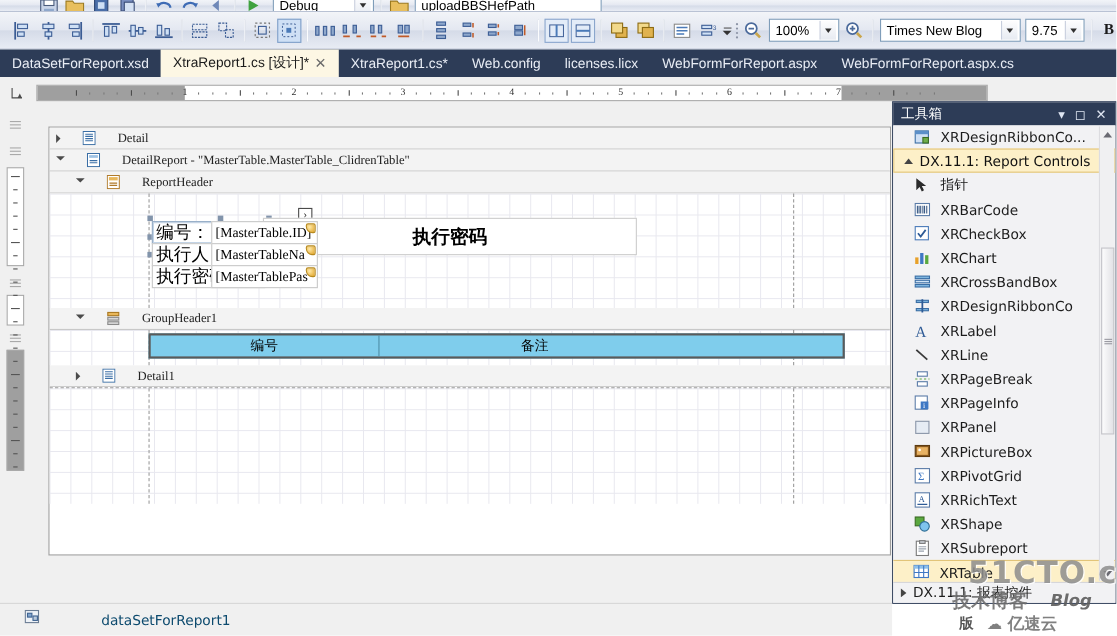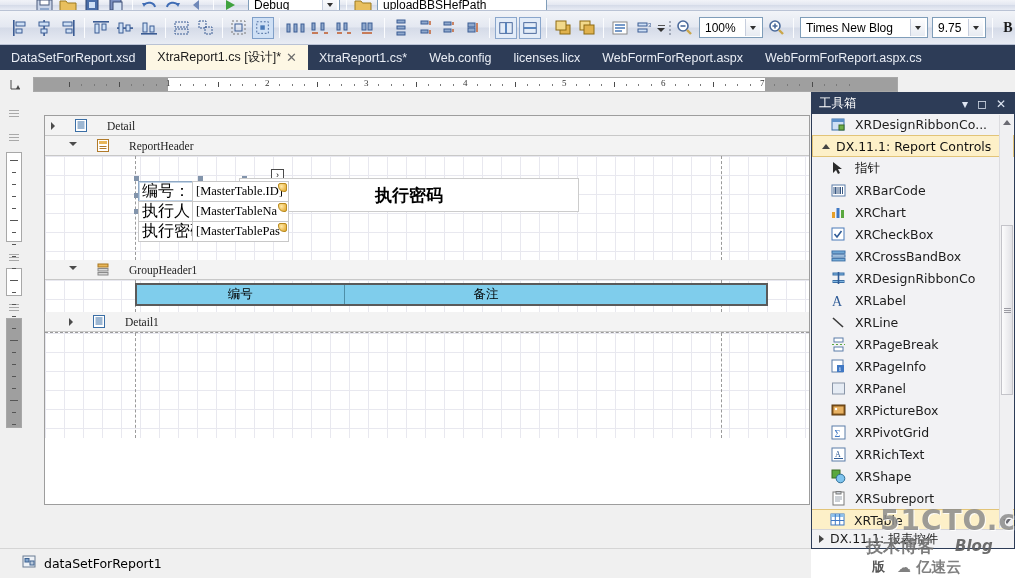--- a/index.html
+++ b/index.html
@@ -231,21 +231,21 @@
   }
   .tbx-scroll .thumb i { display:block;width:7px;height:1px;background:#9a9aa2;margin:1px 0;}
   .arrow-up { width:0;height:0;border-left:4px solid transparent;border-right:4px solid transparent;border-bottom:5px solid #6a6a72; }
 
   
   .bottombar {
     position:absolute; left:0; top:548px; width:811px; height:30px;
     background:#f0f0f0; border-top:1px solid #d5d5d5;
     display:flex; align-items:center; gap:7px; padding-left:22px;
   }
-  .bottombar .lbl { font-size:12.5px; color:#000000; font-family:"DejaVu Sans",sans-serif; }
+  .bottombar .lbl { font-size:12.5px; color:#0c4a6e; font-family:"DejaVu Sans",sans-serif;margin-left:48px; }
 
   
   .wm { position:absolute; pointer-events:none; font-weight:bold; }
   .wm1 {
     left:880px; top:504px; font-size:28px; letter-spacing:1px;
     color:#8d8d8d; opacity:.85; font-family:"DejaVu Sans",sans-serif;
     text-shadow: 1px 1px 0 #fff;
   }
   .wm2 {
     left:866px; top:535px; font-size:17px; color:#6e6e6e; opacity:.9;
@@ -704,20 +704,31 @@
         <span class="tri"></span>
         <span class="bicon">
           <svg width="12" height="13" viewBox="0 0 12 13">
               <rect x="0.5" y="0.5" width="11" height="12" fill="#fff" stroke="#3a6ea5"></rect>
               <path d="M2.5 3h7M2.5 5h7M2.5 7h7M2.5 9h7" stroke="#3a6ea5"></path>
             </svg>
         </span>
         <span>Detail</span>
       </div>
 
+      <div class="band-hdr">
+        <span class="tri down"></span>
+        <span class="bicon">
+          <svg width="12" height="13" viewBox="0 0 12 13">
+              <rect x="0.5" y="0.5" width="11" height="12" fill="#fff" stroke="#3a6ea5"></rect>
+              <rect x="2" y="2" width="8" height="2.5" fill="#9fc3e5"></rect>
+              <path d="M2.5 7h7M2.5 9h7" stroke="#3a6ea5"></path>
+            </svg>
+        </span>
+        <span>DetailReport - "MasterTable.MasterTable_ClidrenTable"</span>
+      </div>
 
       <div class="band-hdr sub">
         <span class="tri down"></span>
         <span class="bicon">
           <svg width="12" height="13" viewBox="0 0 12 13">
               <rect x="0.5" y="0.5" width="11" height="12" fill="#fff" stroke="#b07a2a"></rect>
               <rect x="2" y="2" width="8" height="3" fill="#e8b75a"></rect>
               <path d="M2.5 7.5h7M2.5 9.5h7" stroke="#b07a2a"></path>
             </svg>
         </span>
@@ -851,37 +862,37 @@
           <svg width="15" height="15" viewBox="0 0 15 15">
               <rect x="1" y="2" width="13" height="11" fill="#fff" stroke="#5b7ca8"></rect>
               <path d="M3 4v7M4.5 4v7M6 4v7M8 4v7M9.5 4v7M11.5 4v7" stroke="#3a5a85"></path>
             </svg>
         </span>
         <span>XRBarCode</span>
       </div>
 
       <div class="tbx-item">
         <span class="ic">
+          <svg width="14" height="14" viewBox="0 0 14 14">
+              <rect x="1" y="1" width="12" height="12" fill="#fff" stroke="#4a7ab8"></rect>
+              <path d="M3.5 7l2.5 3 4.5-6" fill="none" stroke="#2f5b96" stroke-width="1.6"></path>
+            </svg>
+        </span>
+        <span>XRCheckBox</span>
+      </div>
+
+      <div class="tbx-item">
+        <span class="ic">
           <svg width="15" height="15" viewBox="0 0 15 15">
               <rect x="1" y="7" width="3" height="6" fill="#e8a12a"></rect>
               <rect x="5.5" y="3" width="3" height="10" fill="#3f78c4"></rect>
               <rect x="10" y="5" width="3" height="8" fill="#5aa83f"></rect>
             </svg>
         </span>
         <span>XRChart</span>
-      </div>
-
-      <div class="tbx-item">
-        <span class="ic">
-          <svg width="14" height="14" viewBox="0 0 14 14">
-              <rect x="1" y="1" width="12" height="12" fill="#fff" stroke="#4a7ab8"></rect>
-              <path d="M3.5 7l2.5 3 4.5-6" fill="none" stroke="#2f5b96" stroke-width="1.6"></path>
-            </svg>
-        </span>
-        <span>XRCheckBox</span>
       </div>
 
       <div class="tbx-item">
         <span class="ic">
           <svg width="15" height="14" viewBox="0 0 15 14">
               <rect x="1" y="2" width="13" height="2.3" fill="#7fb6e0" stroke="#3a6ea5"></rect>
               <rect x="1" y="5.8" width="13" height="2.3" fill="#cfe3f5" stroke="#3a6ea5"></rect>
               <rect x="1" y="9.6" width="13" height="2.3" fill="#7fb6e0" stroke="#3a6ea5"></rect>
             </svg>
         </span>

